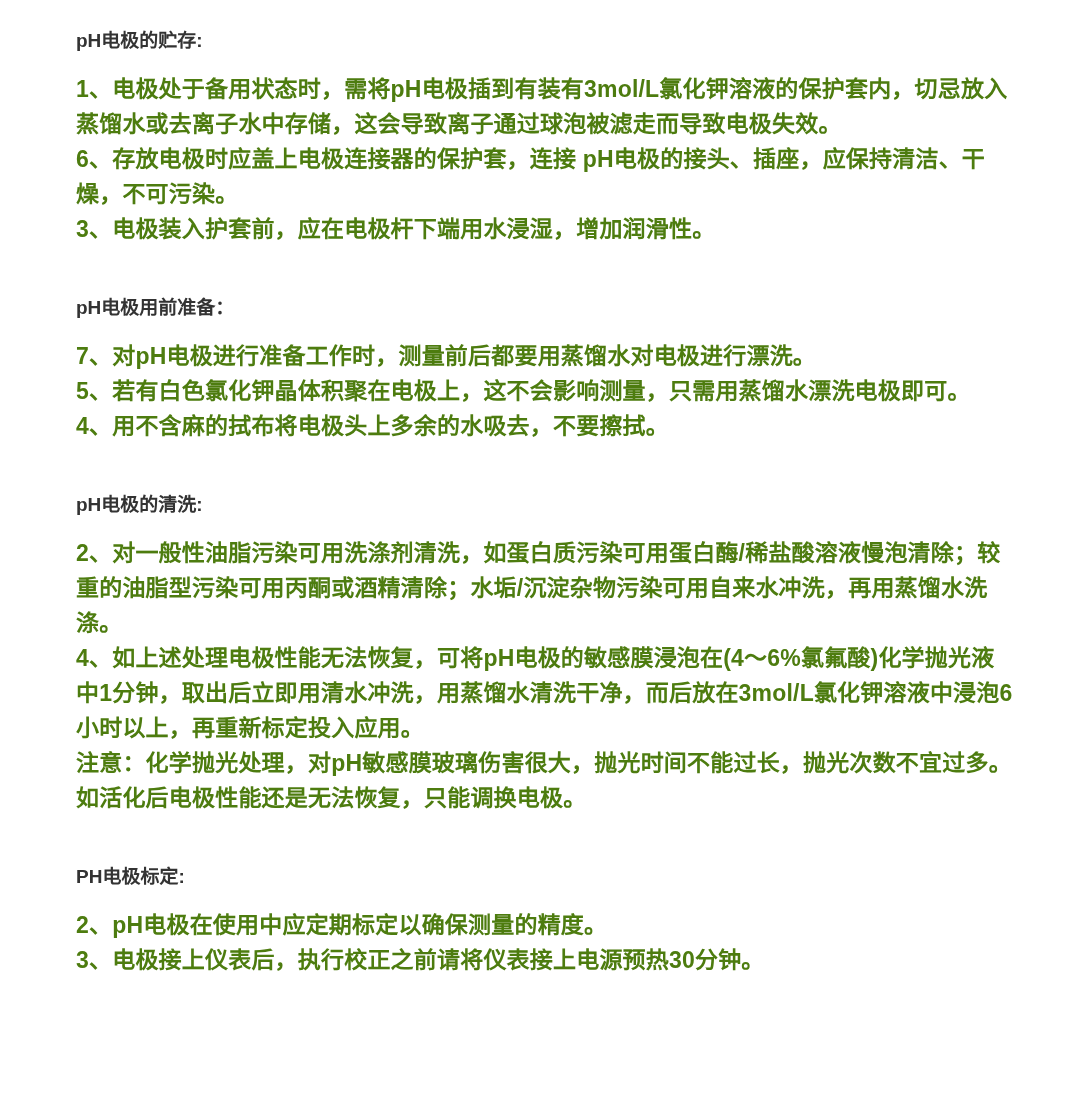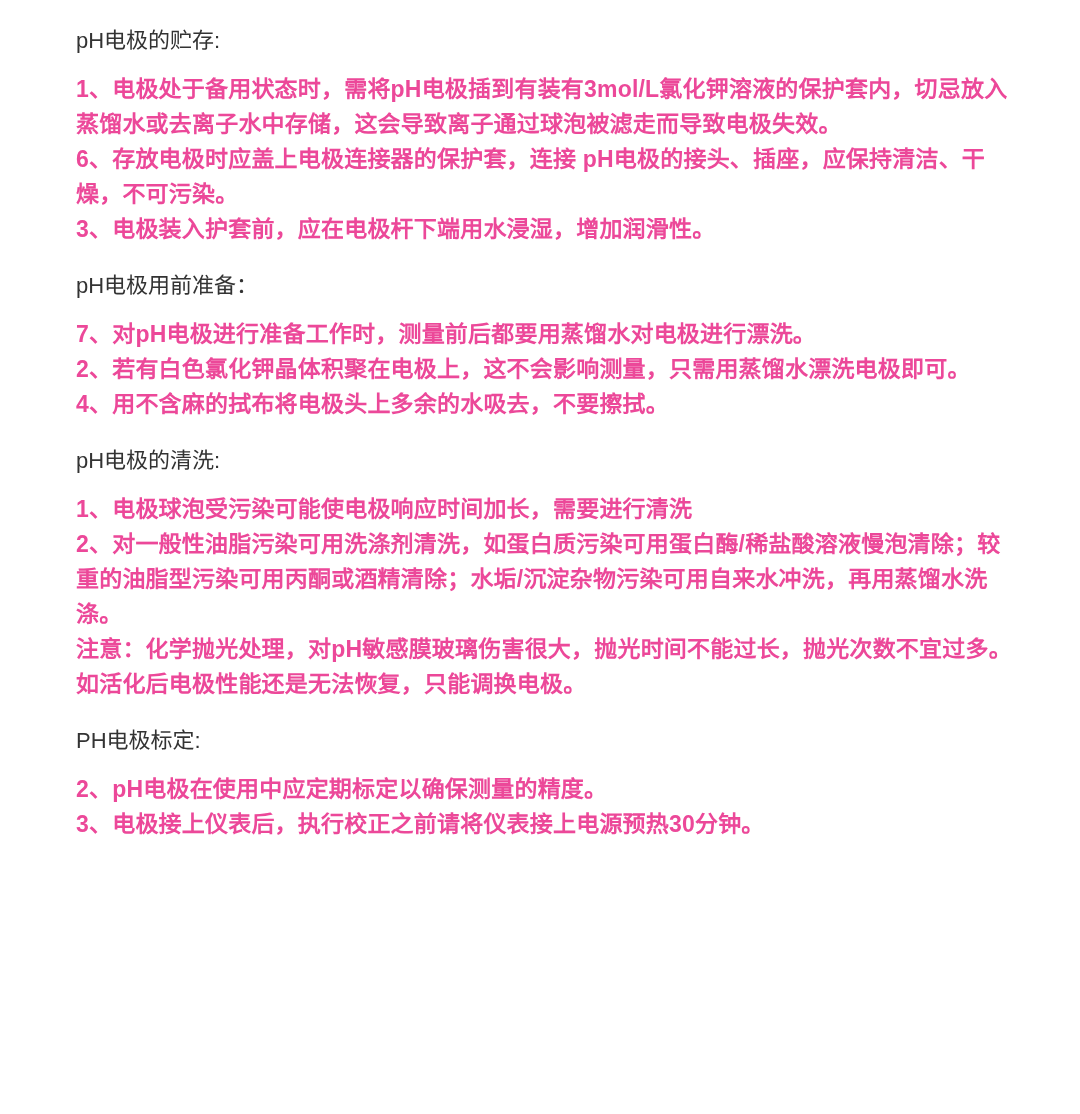--- a/index.html
+++ b/index.html
@@ -10,64 +10,64 @@
   .page {
     width: 1080px;
     min-height: 1114px;
     box-sizing: border-box;
     background: #ffffff;
     padding: 22px 66px 30px 76px;
     color: #333333;
     font-family: "Liberation Sans", sans-serif;
   }
   section.doc-section {
-    margin-top: 20px;
+    margin-top: 42px;
   }
   section.doc-section:first-child {
     margin-top: 0;
   }
   .sec-heading {
-    font-size: 22px;
+    font-size: 19px;
     line-height: 38px;
-    font-weight: 400;
+    font-weight: 700;
     color: #333333;
     margin: 0 0 12px 0;
   }
   .para {
     font-size: 23px;
     line-height: 35px;
     font-weight: 600;
-    color: #ec4899;
+    color: #4d7c0f;
     margin: 0;
     letter-spacing: 0.2px;
   }
 </style>
 </head>
 <body>
 
 <main class="page">
 
   <section class="doc-section">
     <h2 class="sec-heading">pH电极的贮存:</h2>
     <p class="para">1、电极处于备用状态时，需将pH电极插到有装有3mol/L氯化钾溶液的保护套内，切忌放入蒸馏水或去离子水中存储，这会导致离子通过球泡被滤走而导致电极失效。</p>
     <p class="para">6、存放电极时应盖上电极连接器的保护套，连接 pH电极的接头、插座，应保持清洁、干燥，不可污染。</p>
     <p class="para">3、电极装入护套前，应在电极杆下端用水浸湿，增加润滑性。</p>
   </section>
 
   <section class="doc-section">
     <h2 class="sec-heading">pH电极用前准备：</h2>
     <p class="para">7、对pH电极进行准备工作时，测量前后都要用蒸馏水对电极进行漂洗。</p>
-    <p class="para">2、若有白色氯化钾晶体积聚在电极上，这不会影响测量，只需用蒸馏水漂洗电极即可。</p>
+    <p class="para">5、若有白色氯化钾晶体积聚在电极上，这不会影响测量，只需用蒸馏水漂洗电极即可。</p>
     <p class="para">4、用不含麻的拭布将电极头上多余的水吸去，不要擦拭。</p>
   </section>
 
   <section class="doc-section">
     <h2 class="sec-heading">pH电极的清洗:</h2>
-    <p class="para">1、电极球泡受污染可能使电极响应时间加长，需要进行清洗</p>
     <p class="para">2、对一般性油脂污染可用洗涤剂清洗，如蛋白质污染可用蛋白酶/稀盐酸溶液慢泡清除；较重的油脂型污染可用丙酮或酒精清除；水垢/沉淀杂物污染可用自来水冲洗，再用蒸馏水洗涤。</p>
+    <p class="para">4、如上述处理电极性能无法恢复，可将pH电极的敏感膜浸泡在(4～6%氯氟酸)化学抛光液中1分钟，取出后立即用清水冲洗，用蒸馏水清洗干净，而后放在3mol/L氯化钾溶液中浸泡6小时以上，再重新标定投入应用。</p>
     <p class="para">注意：化学抛光处理，对pH敏感膜玻璃伤害很大，抛光时间不能过长，抛光次数不宜过多。如活化后电极性能还是无法恢复，只能调换电极。</p>
   </section>
 
   <section class="doc-section">
     <h2 class="sec-heading">PH电极标定:</h2>
     <p class="para">2、pH电极在使用中应定期标定以确保测量的精度。</p>
     <p class="para">3、电极接上仪表后，执行校正之前请将仪表接上电源预热30分钟。</p>
 
   </section>
 

